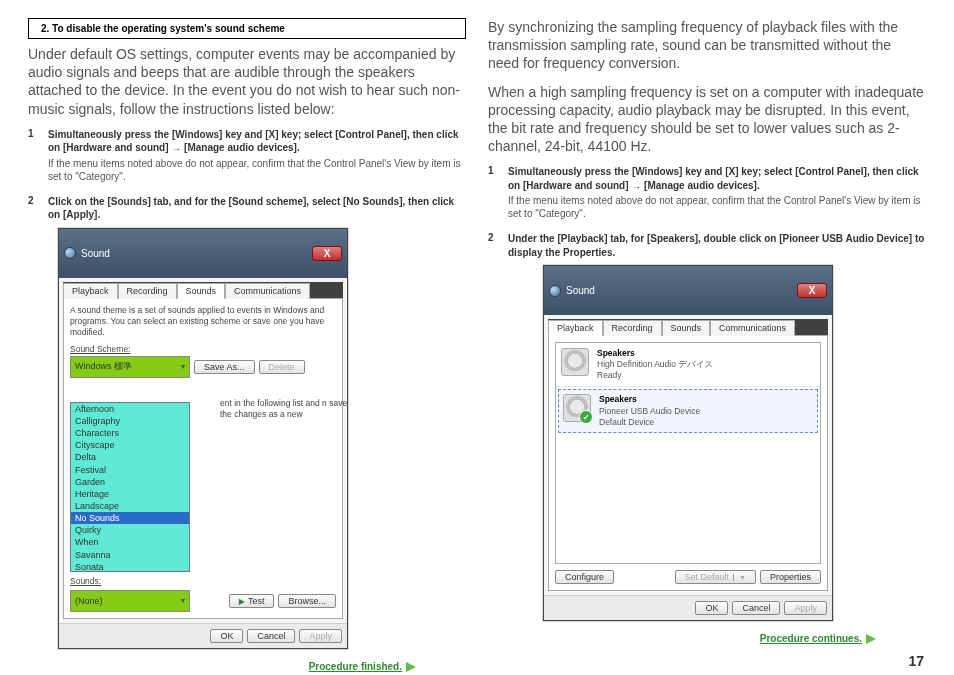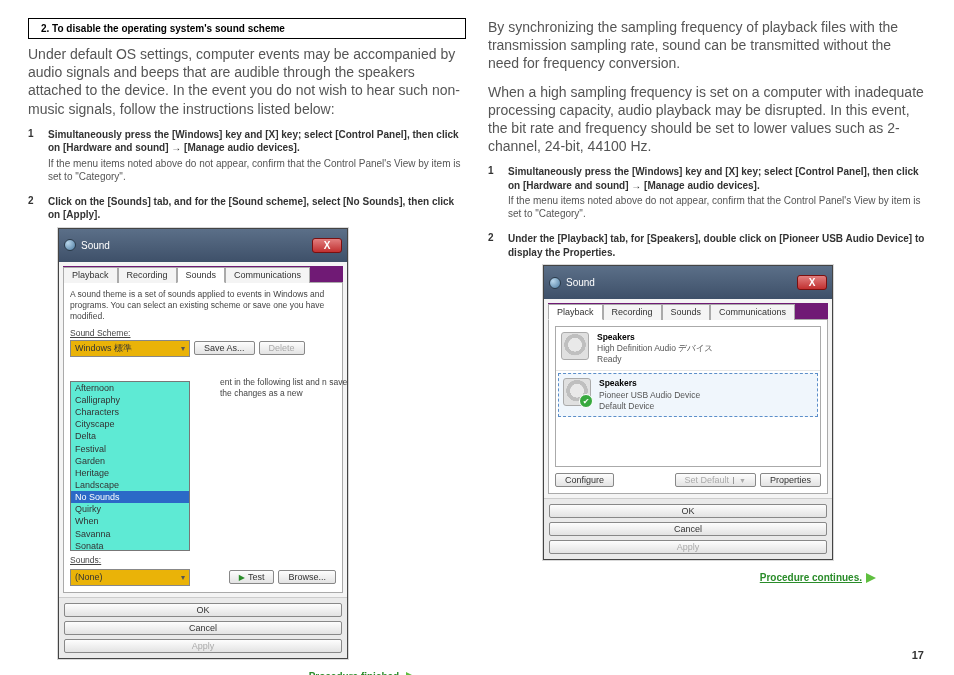--- a/index.html
+++ b/index.html
@@ -38,81 +38,81 @@
     box-shadow: 0 0 0 1px rgba(0,0,0,.15);
     margin: 6px auto 6px 30px;
     width: 290px;
     font-size: 9px;
   }
   .win-titlebar {
     background: linear-gradient(#5b6f88,#3e5069);
     color: #fff;
     display: flex;
     align-items: center;
-    padding: 9px 5px;
+    padding: 17px 5px;
     gap: 5px;
     font-size: 10px;
   }
   .win-titlebar .ticon {
     width: 12px; height: 12px; border-radius: 50%;
     background: radial-gradient(circle at 30% 30%, #b9d7ec, #4b7aa0);
     border: 1px solid #2a3a4a;
   }
   .win-close {
     margin-left: auto;
     background: linear-gradient(#e27f7f,#c13030);
     border: 1px solid #7a1010;
     border-radius: 3px;
     color: #fff;
     width: 30px; height: 15px;
     display: flex; align-items: center; justify-content: center;
     font-weight: bold; font-size: 10px;
   }
   .win-body { background: #f4f4f4; padding: 4px; }
-  .tabstrip { display: flex; border-bottom: 1px solid #aaa; background: #701a75; font-size: 9px; }
+  .tabstrip { display: flex; border-bottom: 1px solid #aaa; background: #404040; font-size: 9px; }
   .tab {
     border: 1px solid #aaa; border-bottom: none;
     background: #f4f4f4;
     padding: 2px 8px;
     margin-right: 0px;
     position: relative;
     top: 1px;
   }
   .tab.active { background: #fff; border-bottom: 1px solid #fff; z-index: 2; }
   .panel { border: 1px solid #aaa; background: #fff; padding: 6px; margin-top: -1px; }
   .panel-text { font-size: 8.5px; color: #444; line-height: 1.3; margin-bottom: 6px; }
   .label { font-size: 8.5px; color: #444; margin-bottom: 2px; text-decoration: underline; }
   .select-row { display: flex; gap: 4px; align-items: center; margin-bottom: 4px; }
   .win-select {
-    border: 1px solid #888; background: #eab308;
+    border: 1px solid #888; background: #84cc16;
     height: 17px; display: flex; align-items: center;
-    padding: 0 4px; font-size: 9px; flex: 1;
+    padding: 10px 4px; font-size: 9px; flex: 1;
     justify-content: space-between;
   }
   .win-select .chev { font-size: 8px; color: #555; }
   .win-btn {
     border: 1px solid #888; background: linear-gradient(#fdfdfd,#e3e3e3);
     padding: 1px 9px; font-size: 9px; border-radius: 2px;
     color: #333;
   }
   .win-btn.disabled { color: #aaa; }
   .dropdown-panel {
     border: 1px solid #777; background: #5eead4;
     font-size: 9px; max-height: 170px; overflow: hidden;
     position: relative;
   }
   .dd-item { padding: 0px 4px; line-height: 1.35; cursor: default; }
   .dd-item.selected { background: #2b69c7; color: #fff; }
   .side-text { position: absolute; left: 150px; top: -4px; font-size: 8.5px; color: #444; width: 135px; line-height: 1.25; }
   .dropdown-wrap { position: relative; margin-top: 24px; }
   .bottom-row { display: flex; gap: 4px; margin-top: 4px; align-items: center; }
   .bottom-row .spacer { flex: 1; }
-  .dlg-buttons { display: flex; justify-content: flex-start; gap: 4px; background: #eaeaea; padding: 5px; border-top: 1px solid #ccc; flex-direction: column; }
-
-  .device-list { border: 1px solid #aaa; background: #fff; height: 141px; }
+  .dlg-buttons { display: flex; justify-content: flex-end; gap: 4px; background: #eaeaea; padding: 5px; border-top: 1px solid #ccc; }
+
+  .device-list { border: 1px solid #aaa; background: #fff; height: 222px; }
   .device-item { display: flex; gap: 8px; padding: 5px; border-bottom: 1px solid #e6e6e6; }
   .device-item.selected { border: 1px dashed #5c8ec9; background: #f0f6fc; margin: 2px; padding: 4px; }
   .dev-icon {
     width: 28px; height: 28px; border: 1px solid #aaa; border-radius: 3px;
     background:
       radial-gradient(circle at 50% 45%, #e9e9e9 35%, #bfbfbf 36% 55%, #e0e0e0 56%),
       linear-gradient(#fafafa,#dcdcdc);
     position: relative;
   }
   .dev-icon.check::after {
@@ -129,21 +129,21 @@
   .proc-badge {
     color: #2a8c2a; font-weight: bold; font-size: 10px; text-decoration: underline;
     display: inline-flex; align-items: flex-end; gap: 4px;
     margin-top: 6px;
   }
   .proc-badge .tri {
     width: 0; height: 0; border-left: 10px solid #5fbf3f;
     border-top: 5px solid transparent; border-bottom: 5px solid transparent;
   }
   .right-align { text-align: right; padding-right: 50px; }
-  .page-num { position: absolute; bottom: 14px; right: 30px; font-weight: bold; font-size: 11px; text-align: right; }
+  .page-num { position: absolute; bottom: 6px; right: 30px; font-weight: bold; font-size: 14px; text-align: right; }
   .split-chev { border-left: 1px solid #999; padding-left: 5px; margin-left: 4px; font-size: 7px; }
 </style>
 </head>
 <body>
 
 <div class="columns">
 
   <div class="col">
     <div class="section-title" style="background:#fff;color:#000;border:1.5px solid #000">2. To disable the operating system's sound scheme</div>
     <div class="intro">Under default OS settings, computer events may be accompanied by audio signals and beeps that are audible through the speakers attached to the device. In the event you do not wish to hear such non-music signals, follow the instructions listed below:</div>

